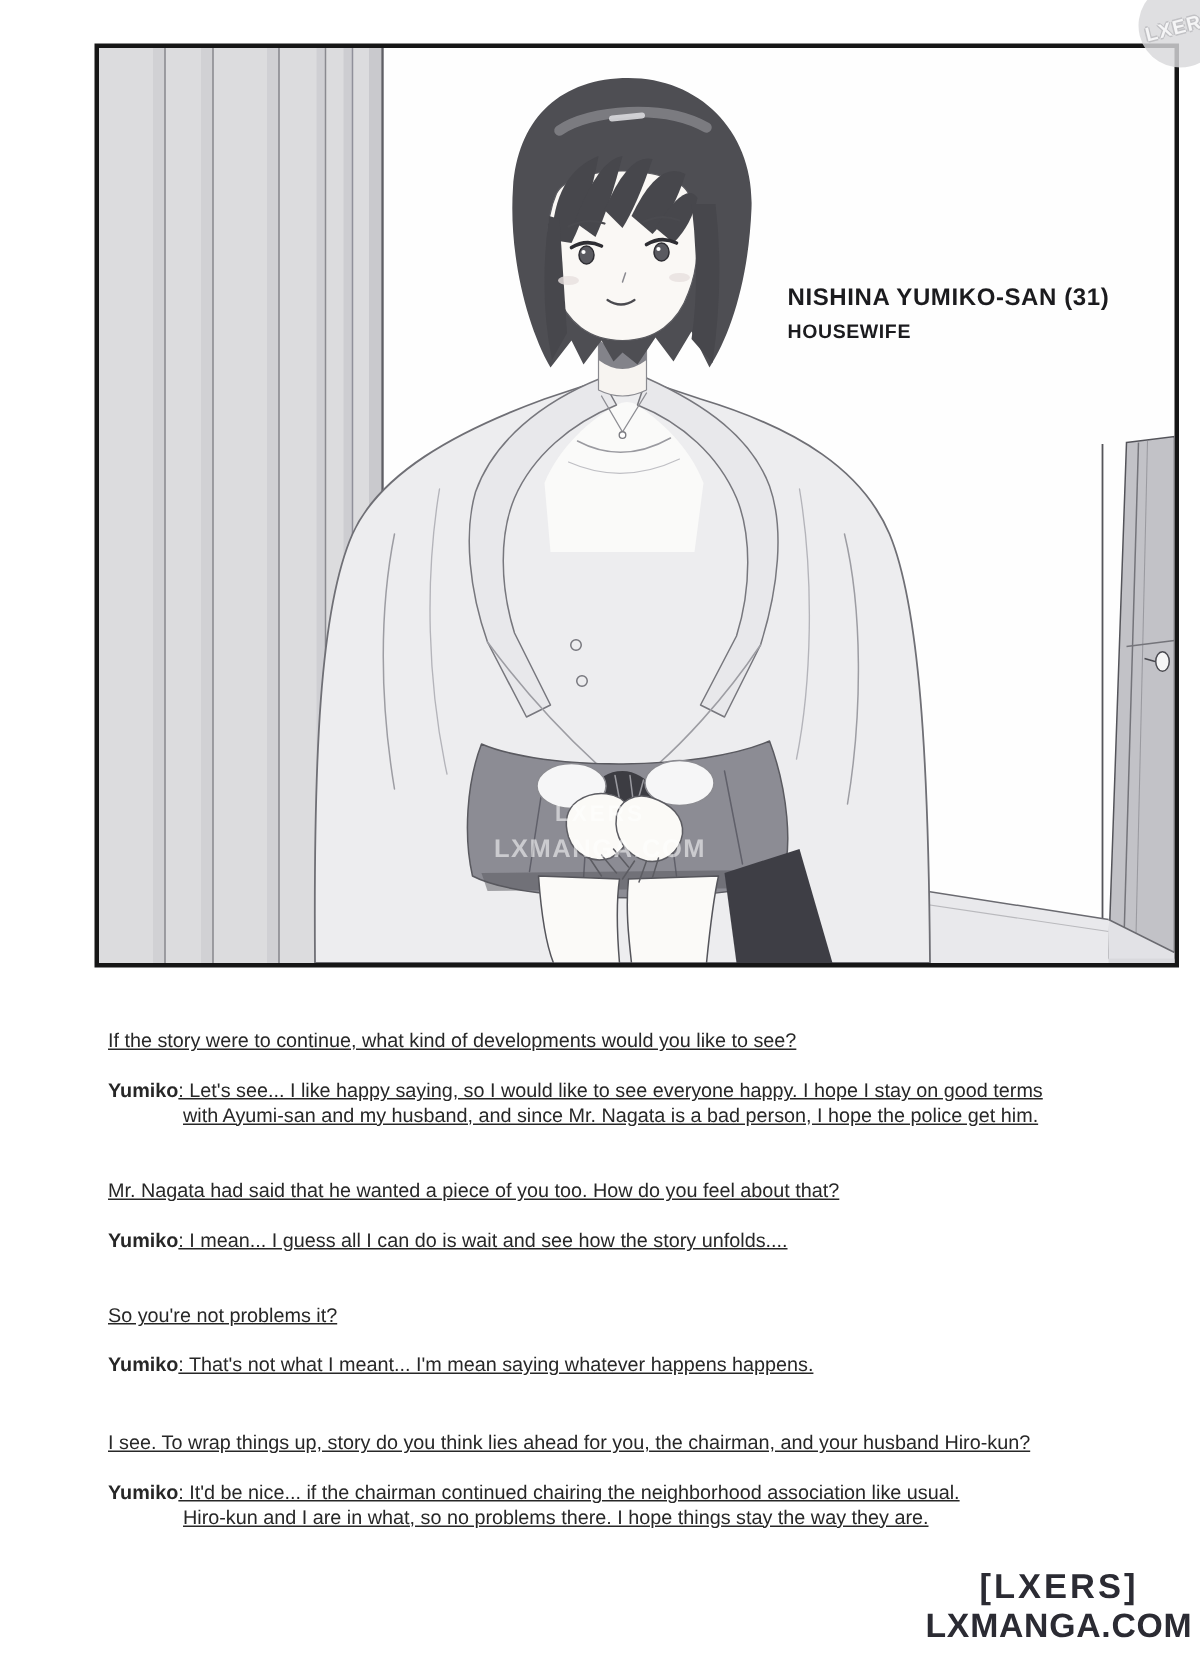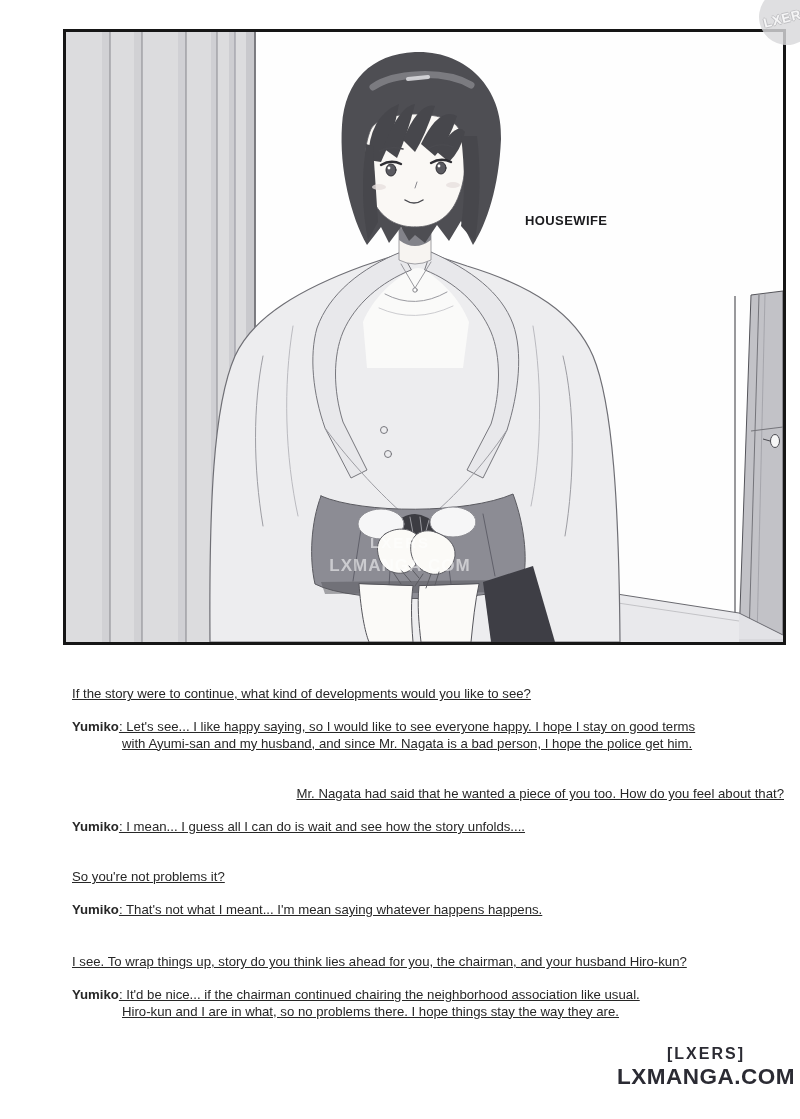--- a/index.html
+++ b/index.html
@@ -27,27 +27,27 @@
   #center-watermark .wm1{font-size:15px;letter-spacing:2px;margin-bottom:7px;}
   #center-watermark .wm2{font-size:17px;letter-spacing:1px;}
 
   
   #interview{position:absolute;left:72px;top:0;width:712px;color:#272727;font-size:13.2px;
     line-height:16.5px;}
   #interview p{position:absolute;margin:0;width:712px;}
   #interview p span{white-space:pre-line;text-decoration:underline;}
   .a{padding-left:50px;text-indent:-50px;}
   .speaker{font-weight:bold;text-align:right;}
-  .p0{top:686px;} .p1{top:719px;} .p2{top:786px;text-align:right;} .p3{top:819px;}
+  .p0{top:686px;} .p1{top:719px;} .p2{top:786px;} .p3{top:819px;}
   .p4{top:869px;} .p5{top:902px;} .p6{top:954px;} .p7{top:987px;}
 
   
   #footer-logo{position:absolute;right:5px;top:1046px;text-align:center;color:#2b2b33;
     font-weight:bold;line-height:1;}
-  #footer-logo .brand{font-size:16px;letter-spacing:2px;margin-bottom:4px;}
+  #footer-logo .brand{font-size:23px;letter-spacing:2px;margin-bottom:4px;}
   #footer-logo .site{font-size:22.5px;letter-spacing:.5px;}
 </style>
 </head>
 <body>
 
 <div id="page">
 
   <div id="panel">
     <svg width="717" height="610" viewBox="0 0 717 610">
 
@@ -164,20 +164,21 @@
         <ellipse cx="375" cy="136" rx="5" ry="6" fill="#5a5a60" stroke="#2e2e33" stroke-width="1"></ellipse>
         <circle cx="323" cy="136" r="1.4" fill="#ffffff"></circle>
         <circle cx="373" cy="134" r="1.4" fill="#ffffff"></circle>
         <ellipse cx="313" cy="155" rx="7" ry="3" fill="#e7e0de" opacity="0.8"></ellipse>
         <ellipse cx="387" cy="153" rx="7" ry="3" fill="#e7e0de" opacity="0.8"></ellipse>
         <path d="M351 150 L349 156" stroke="#8a8a90" stroke-width="1" fill="none"></path>
         <path d="M339 168 Q348 174 357 168" fill="none" stroke="#4a4a4f" stroke-width="1.5"></path>
       </g>
     </svg>
 
+    <div class="char-label" id="char-name">NISHINA YUMIKO-SAN (31)</div>
     <div class="char-label" id="char-role">HOUSEWIFE</div>
 
     <div id="center-watermark">
       <div class="wm1">LXERS</div>
       <div class="wm2">LXMANGA.COM</div>
     </div>
   </div>
 
   <div id="corner-stamp">
     <span class="stamp-text">LXERS</span>

